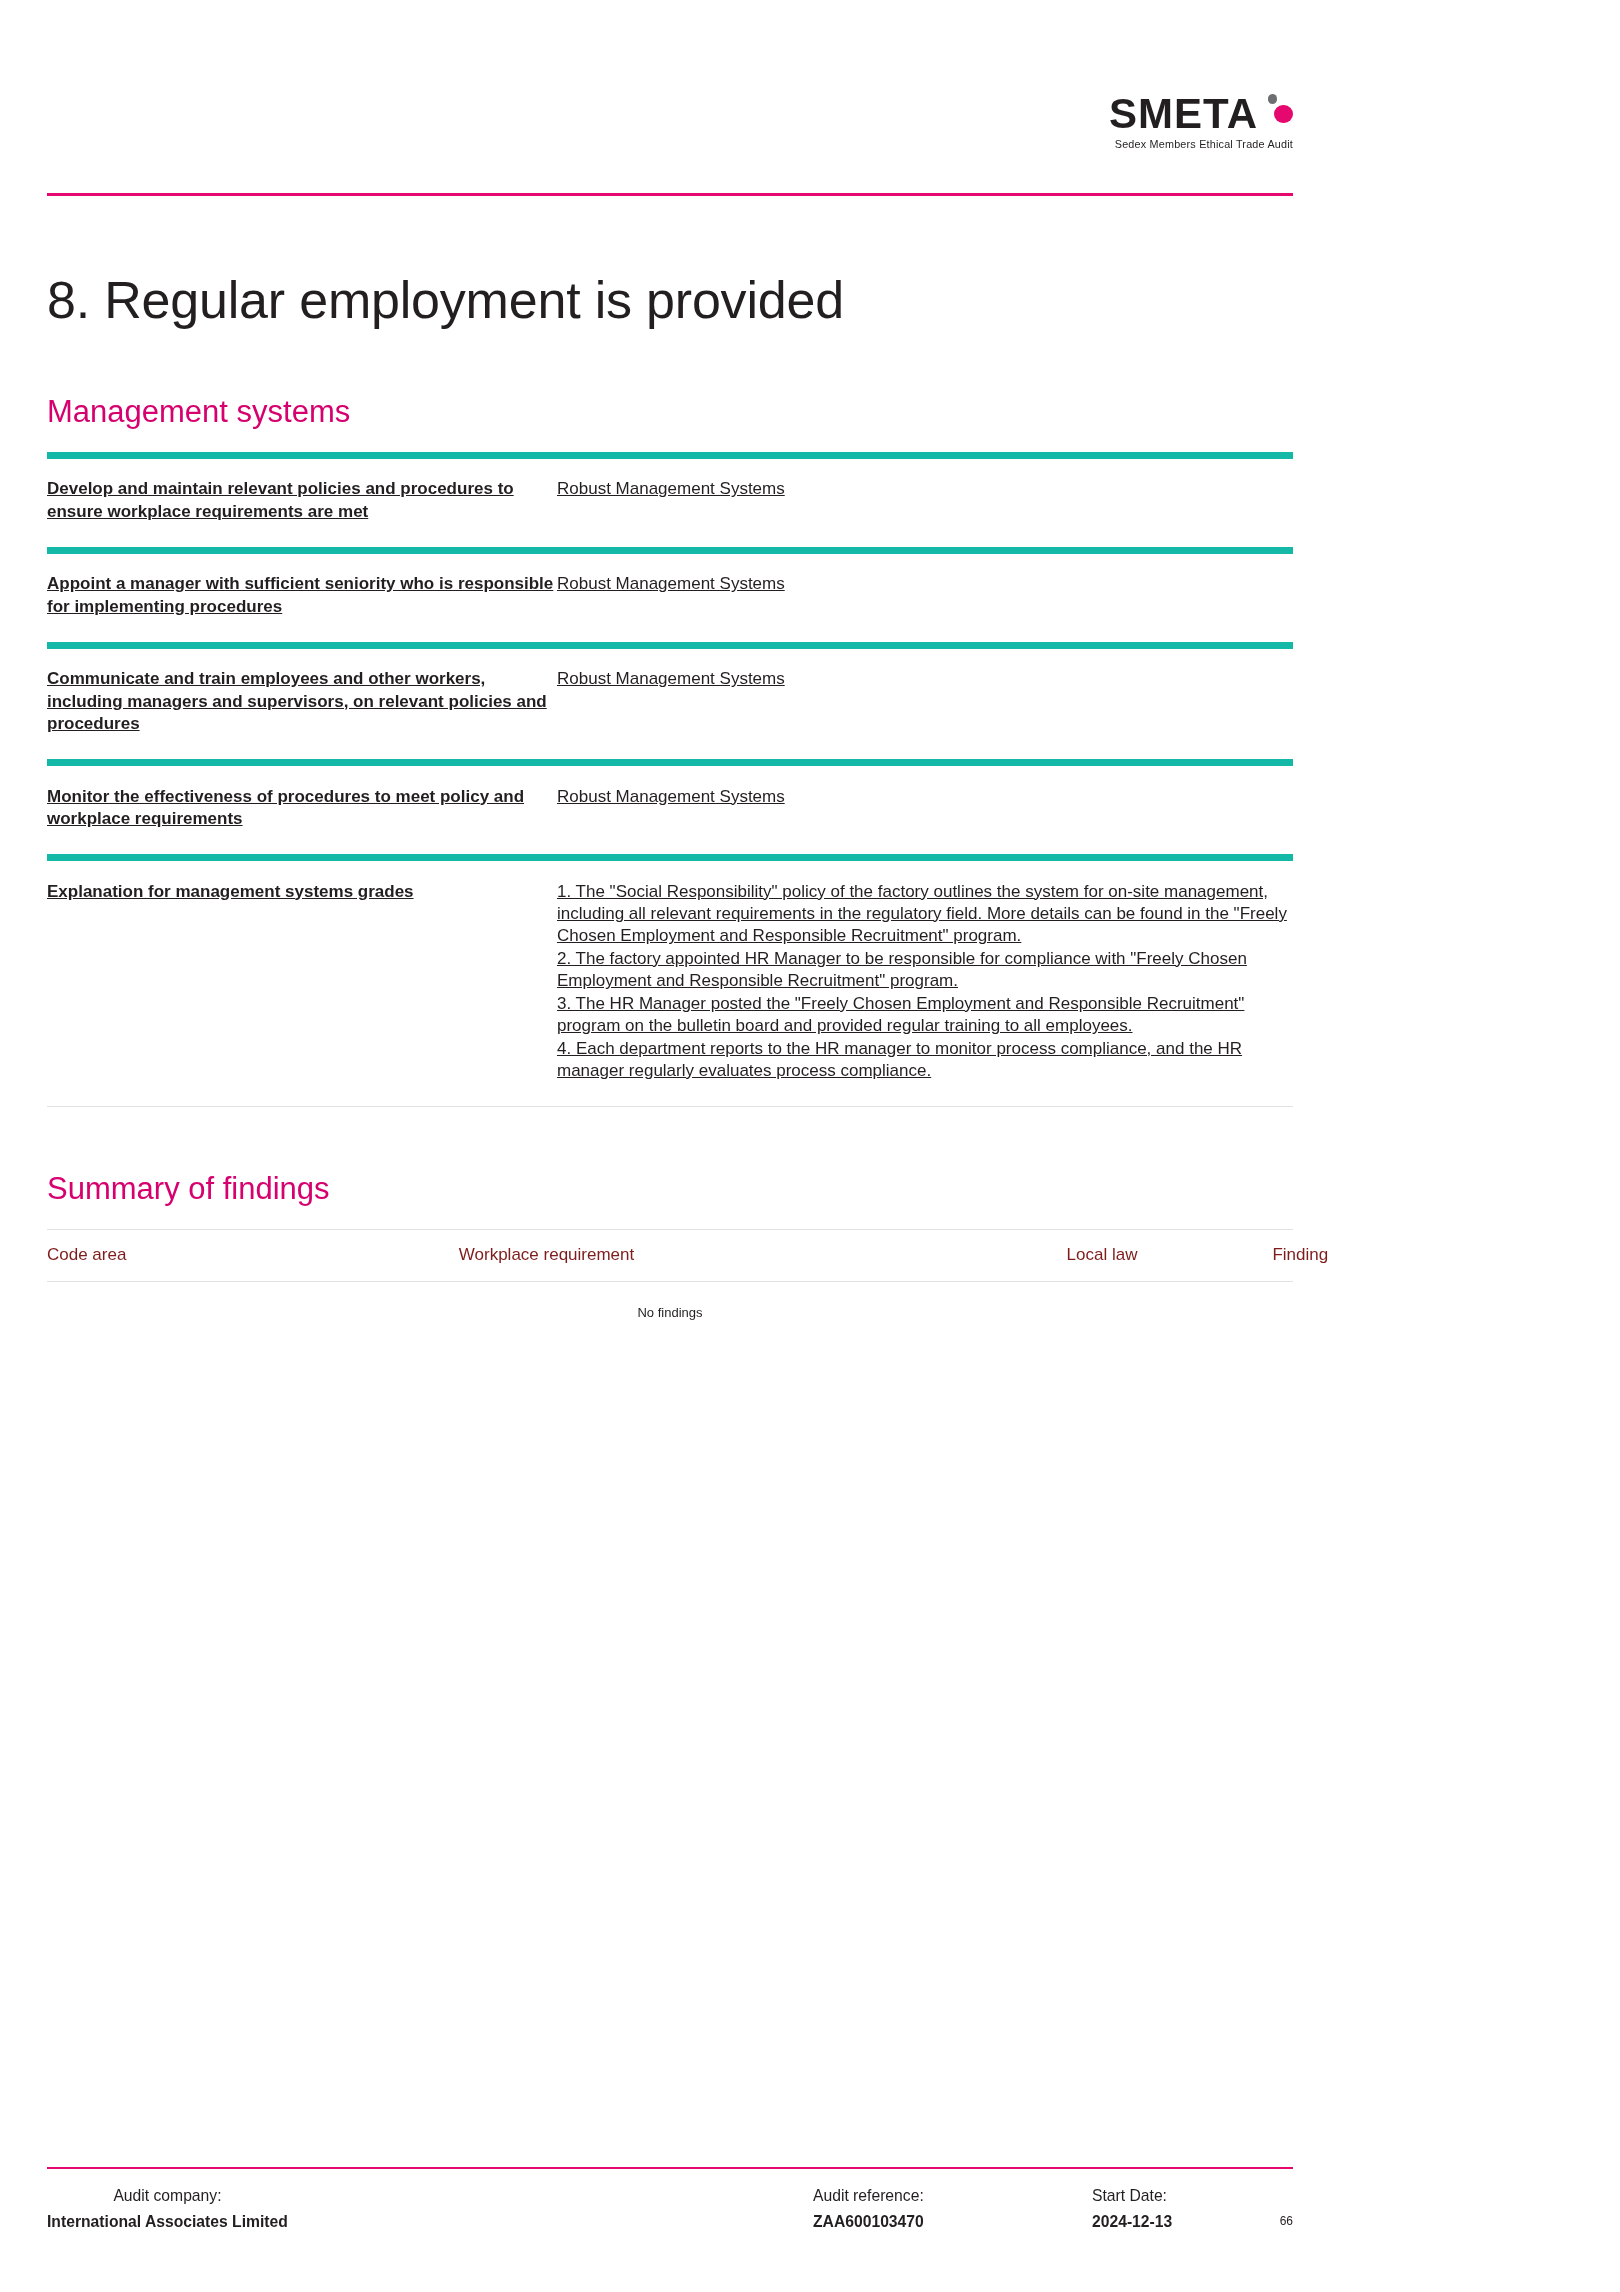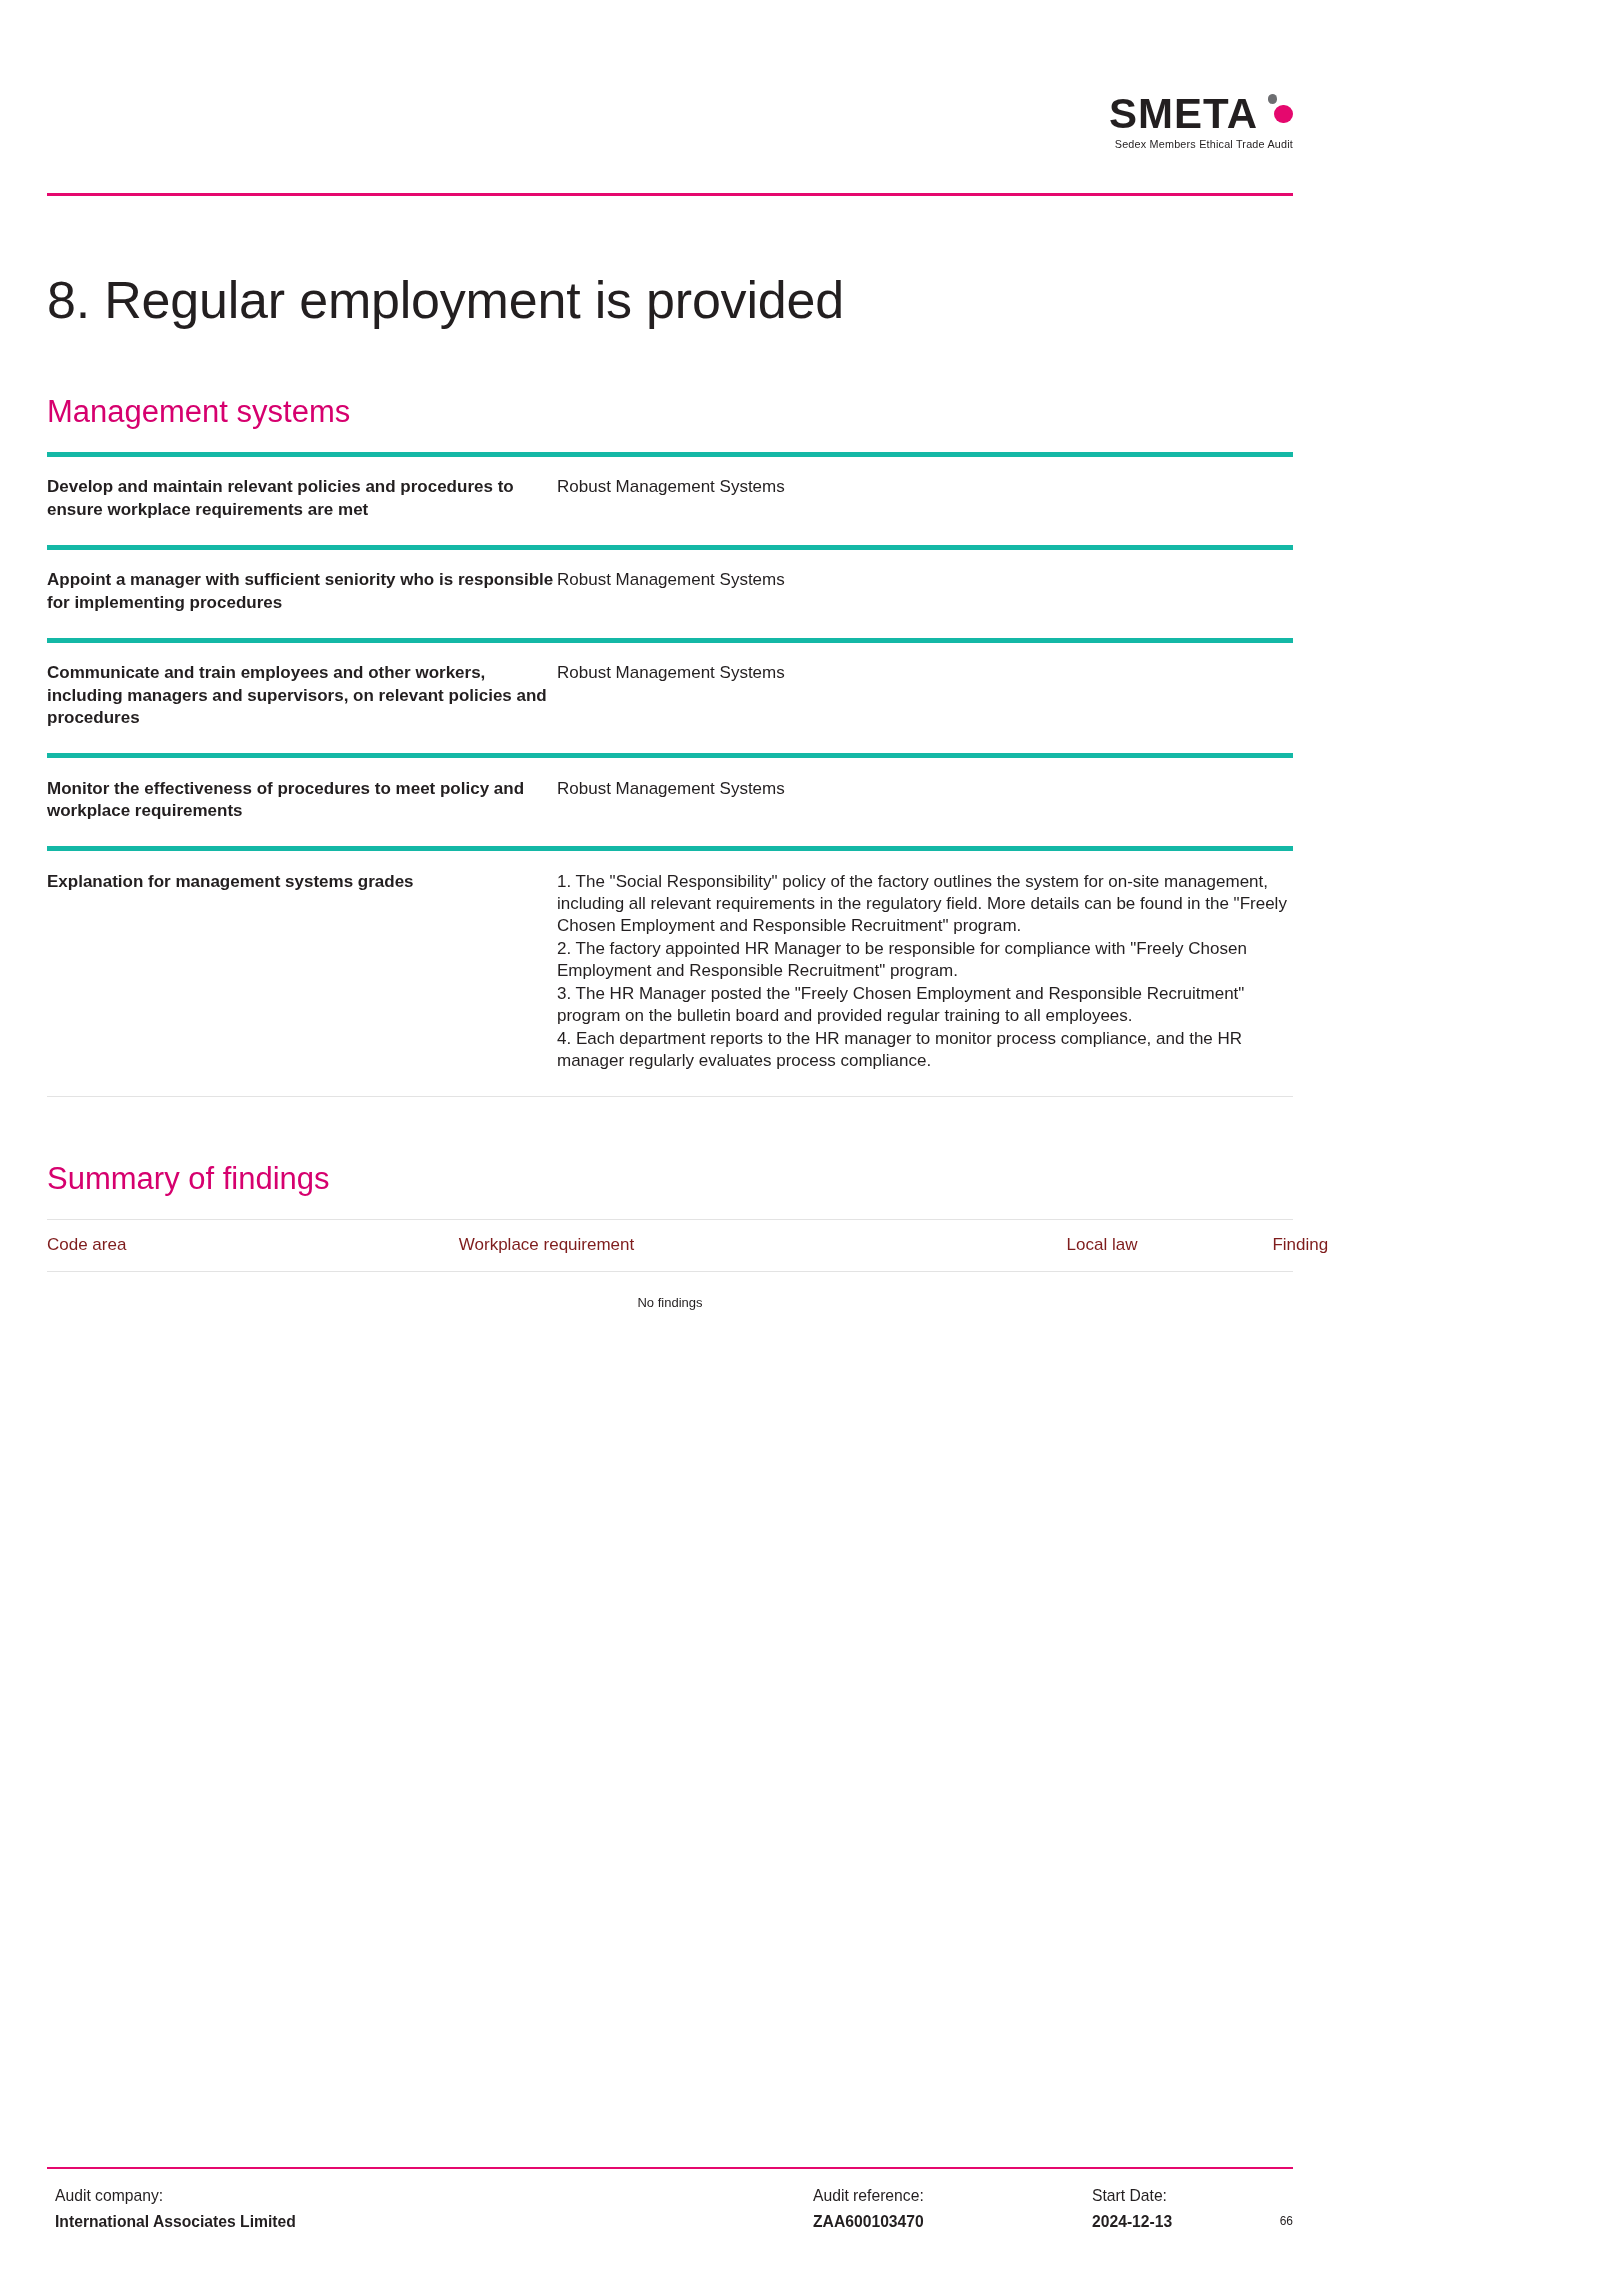--- a/index.html
+++ b/index.html
@@ -102,21 +102,22 @@
   }
 
   
   table.ms-table {
     width: 100%;
     border-collapse: collapse;
     margin-top: 21.6px;
     table-layout: fixed;
   }
   table.ms-table tr {
-    border-top: 5px solid #14b8a6;
+    border-top: 7px solid #14b8a6;
+    text-decoration: underline;
   }
   table.ms-table tr:last-child {
     border-bottom: 1px solid #e3e3e3;
   }
   table.ms-table td {
     vertical-align: top;
     padding: 19.6px 0 23.5px 0;
     font-size: 17px;
     line-height: 1.32;
   }
@@ -170,21 +171,21 @@
   }
   .footer-grid {
     position: relative;
     height: 55px;
     font-size: 15.7px;
   }
   .f-col {
     position: absolute;
     top: 0;
   }
-  .f-col.c-company { left: 8px; }
+  .f-col.c-company { left: 0; text-align: center; }
   .f-col.c-reference { left: 766px; }
   .f-col.c-start { left: 1045px; }
   .f-label {
     color: #231f20;
     font-weight: normal;
     margin-bottom: 7.8px;
     white-space: nowrap;
   }
   .f-value {
     color: #231f20;

